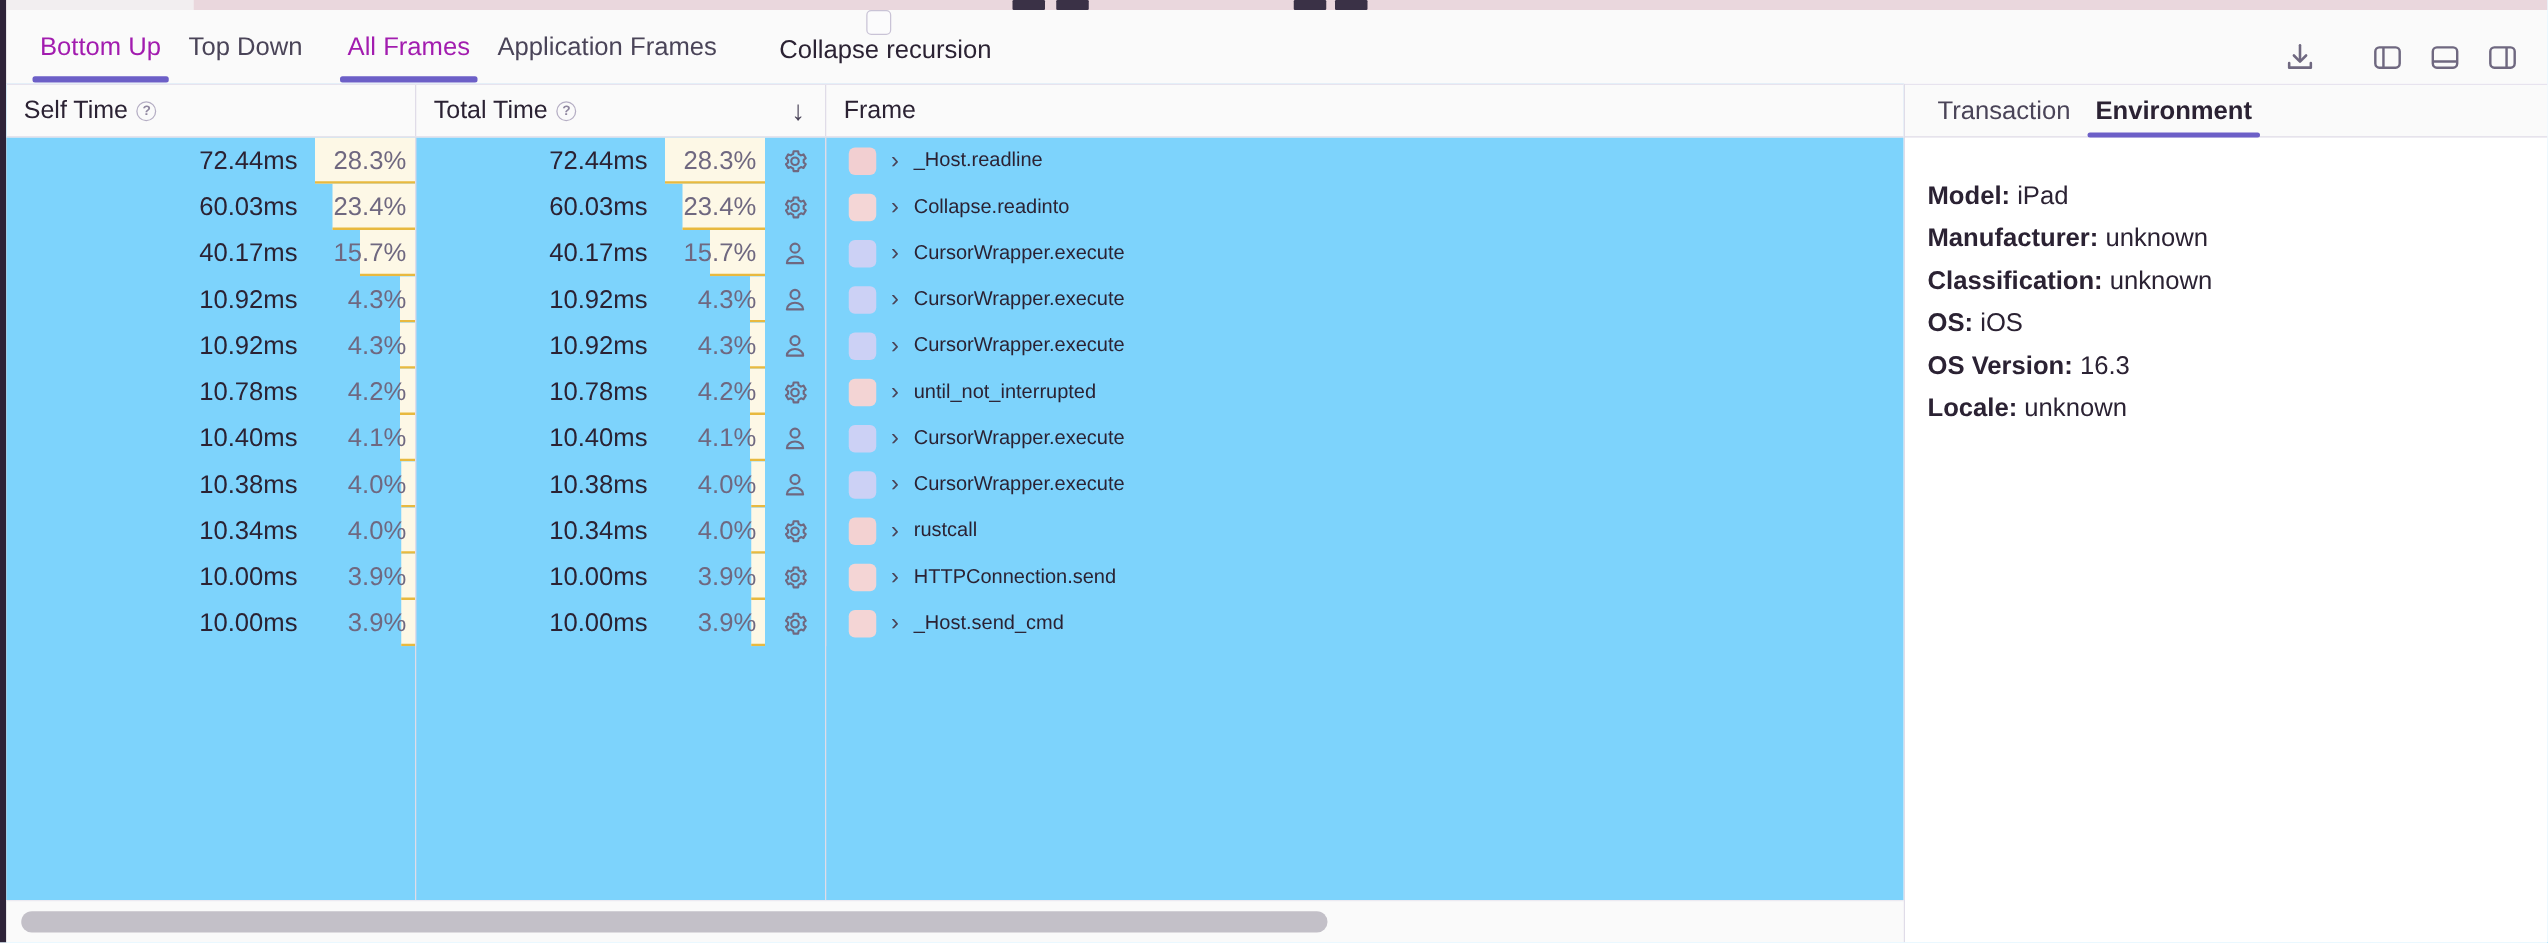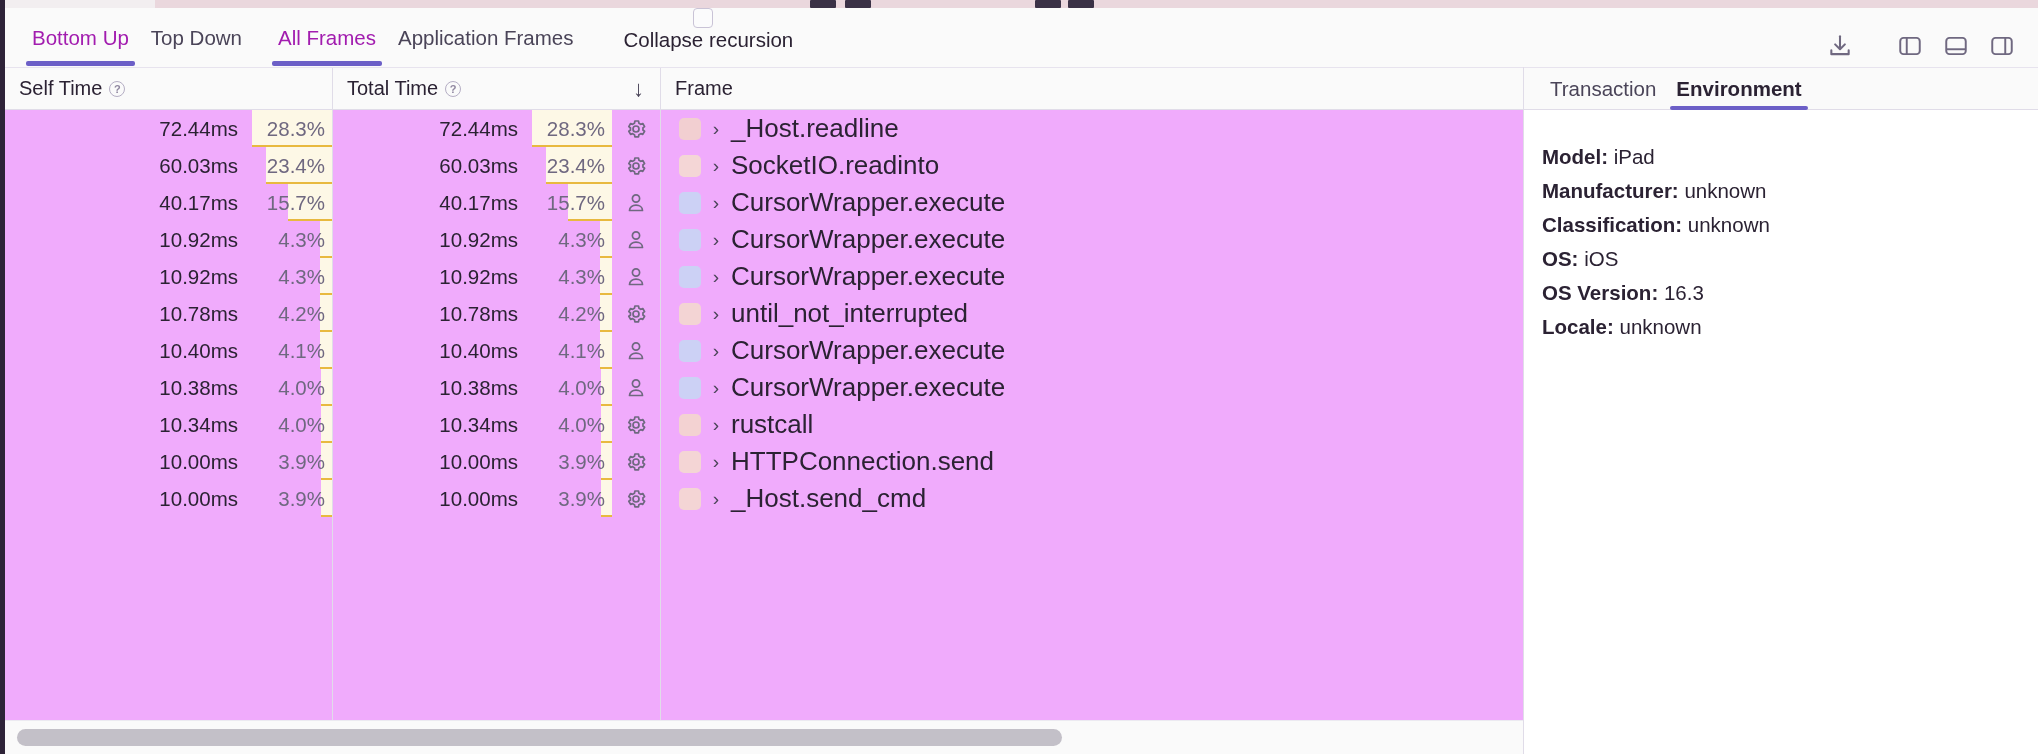--- a/index.html
+++ b/index.html
@@ -79,21 +79,21 @@
     display: flex; align-items: center; justify-content: center;
     cursor: pointer; border-radius: 4px;
   }
   .ticon svg { display: block; }
   .ticon-gap { width: 14px; }
 
   
   .grid {
     position: absolute; left: 0; top: 67px;
     width: 1518px; height: 653px;
-    background: #f0abfc;
+    background: #7dd3fc;
   }
   .thead {
     display: flex;
     height: 43px;
     background: #fafafa;
     border-top: 1px solid #e7e3ee;
     border-bottom: 1px solid #e0dce8;
   }
   .th {
     display: flex; align-items: center;
@@ -174,21 +174,21 @@
   }
   .swatch {
     width: 22px; height: 22px; border-radius: 5px; flex: none;
   }
   .chev {
     width: 30px; text-align: center;
     font-size: 19px; color: #4a4458;
     flex: none;
   }
   .fname {
-    font-size: 26px; color: #2b2233; white-space: nowrap;
+    font-size: 16px; color: #2b2233; white-space: nowrap;
   }
 
   
   .col-lines { position: absolute; left:0; top:0; right:0; bottom:0; pointer-events:none; }
   .col-lines i {
     position: absolute; top: 0; bottom: 0; width: 1px; background: #e0dce8;
   }
 
   
   .hscroll {
@@ -356,21 +356,21 @@
             <span class="kindicon">
               <svg width="24" height="24" viewBox="0 0 24 24" fill="none" stroke="#6f6880" stroke-width="1.7" stroke-linecap="round" stroke-linejoin="round">
                 <circle cx="12" cy="12" r="3"></circle>
                 <path d="M19 12a7 7 0 0 0-.1-1.1l1.7-1.3-1.8-3.1-2 .8a7 7 0 0 0-1.9-1.1L14.5 4h-3.6l-.4 2.2a7 7 0 0 0-1.9 1.1l-2-.8-1.8 3.1L6.5 11a7 7 0 0 0 0 2l-1.7 1.3 1.8 3.1 2-.8a7 7 0 0 0 1.9 1.1l.4 2.2h3.6l.4-2.2a7 7 0 0 0 1.9-1.1l2 .8 1.8-3.1-1.7-1.3c.07-.36.1-.73.1-1.1z"></path>
               </svg>
             </span>
           </div>
           <div class="cell-frame">
             <span class="swatch" style="background:#f4d6d6"></span>
             <span class="chev">›</span>
-            <span class="fname">SocketIO.readinto</span>
+            <span class="fname">Collapse.readinto</span>
           </div>
         </div>
         <div class="row">
           <div class="cell-self">
             <span class="ms">40.17ms</span>
             <span class="pctbox">
               <span class="pctfill" style="width:44.38162544169611px"></span>
               <span class="pct">15.7%</span>
             </span>
           </div>

